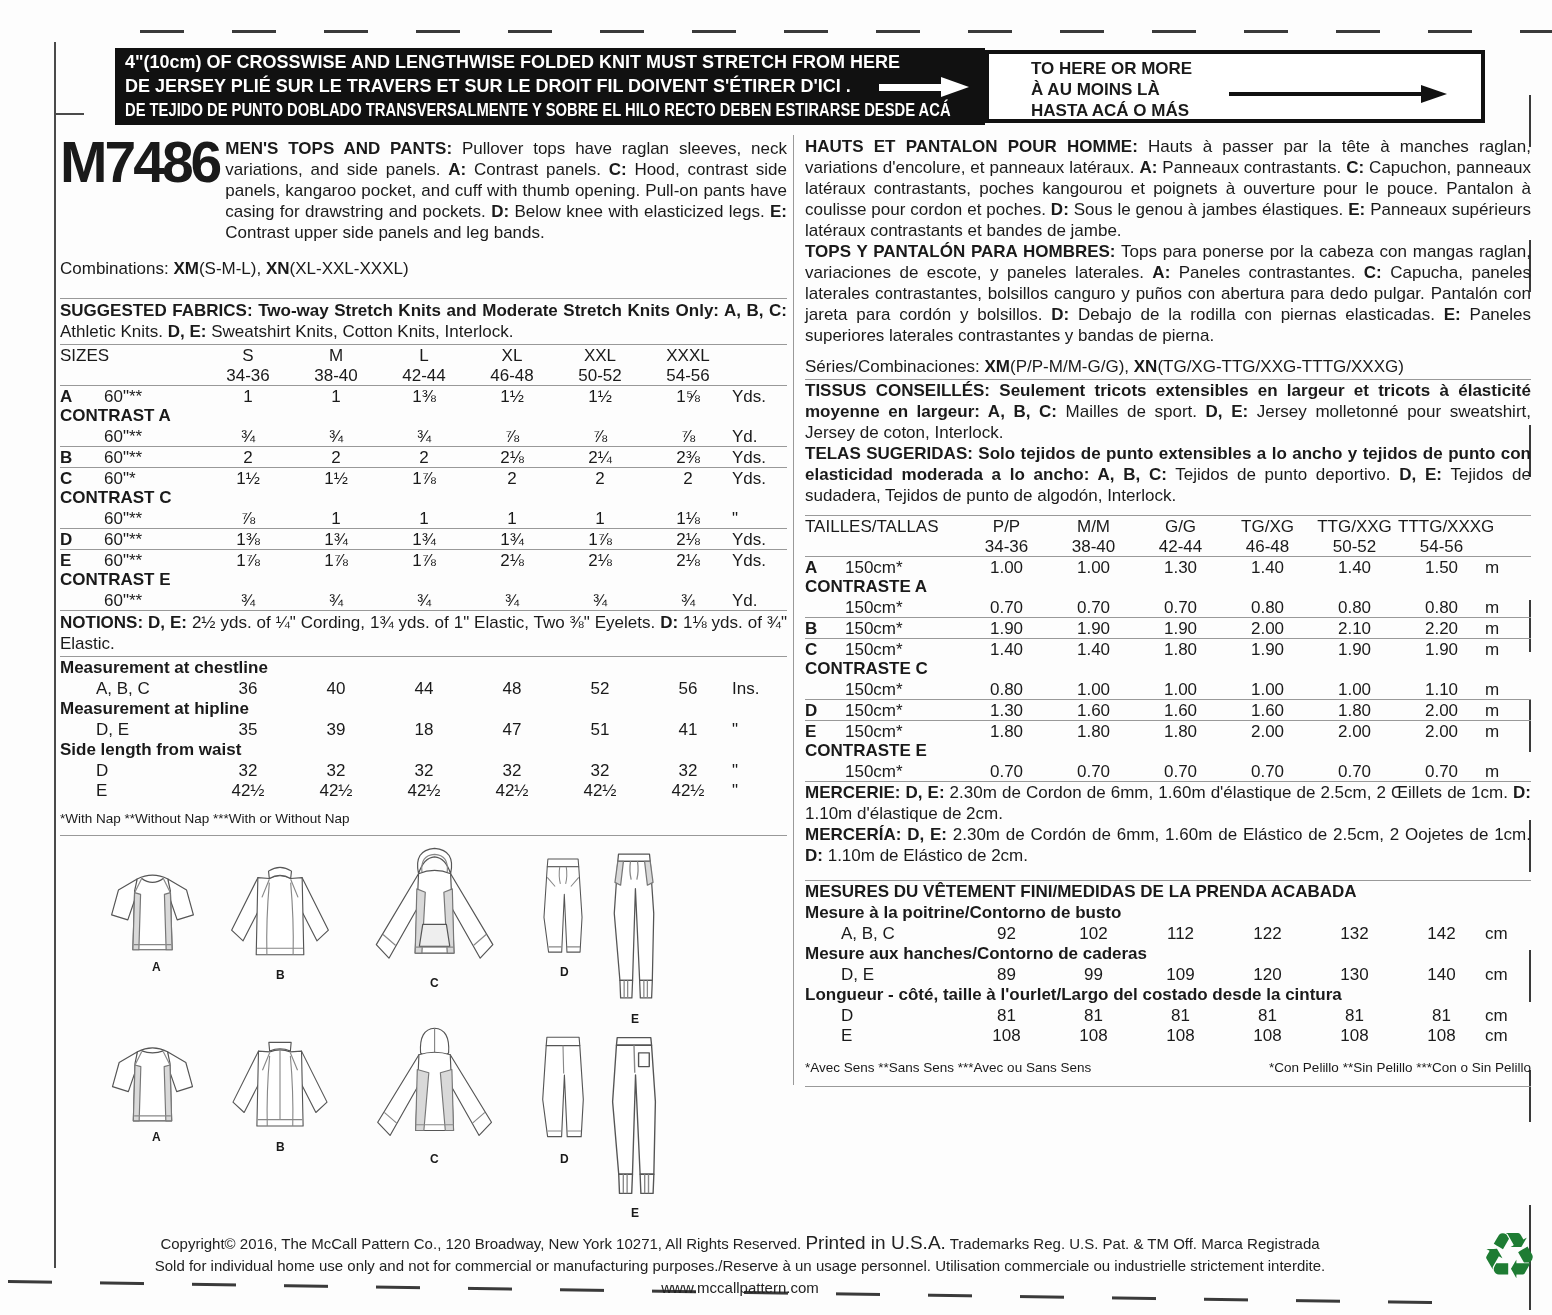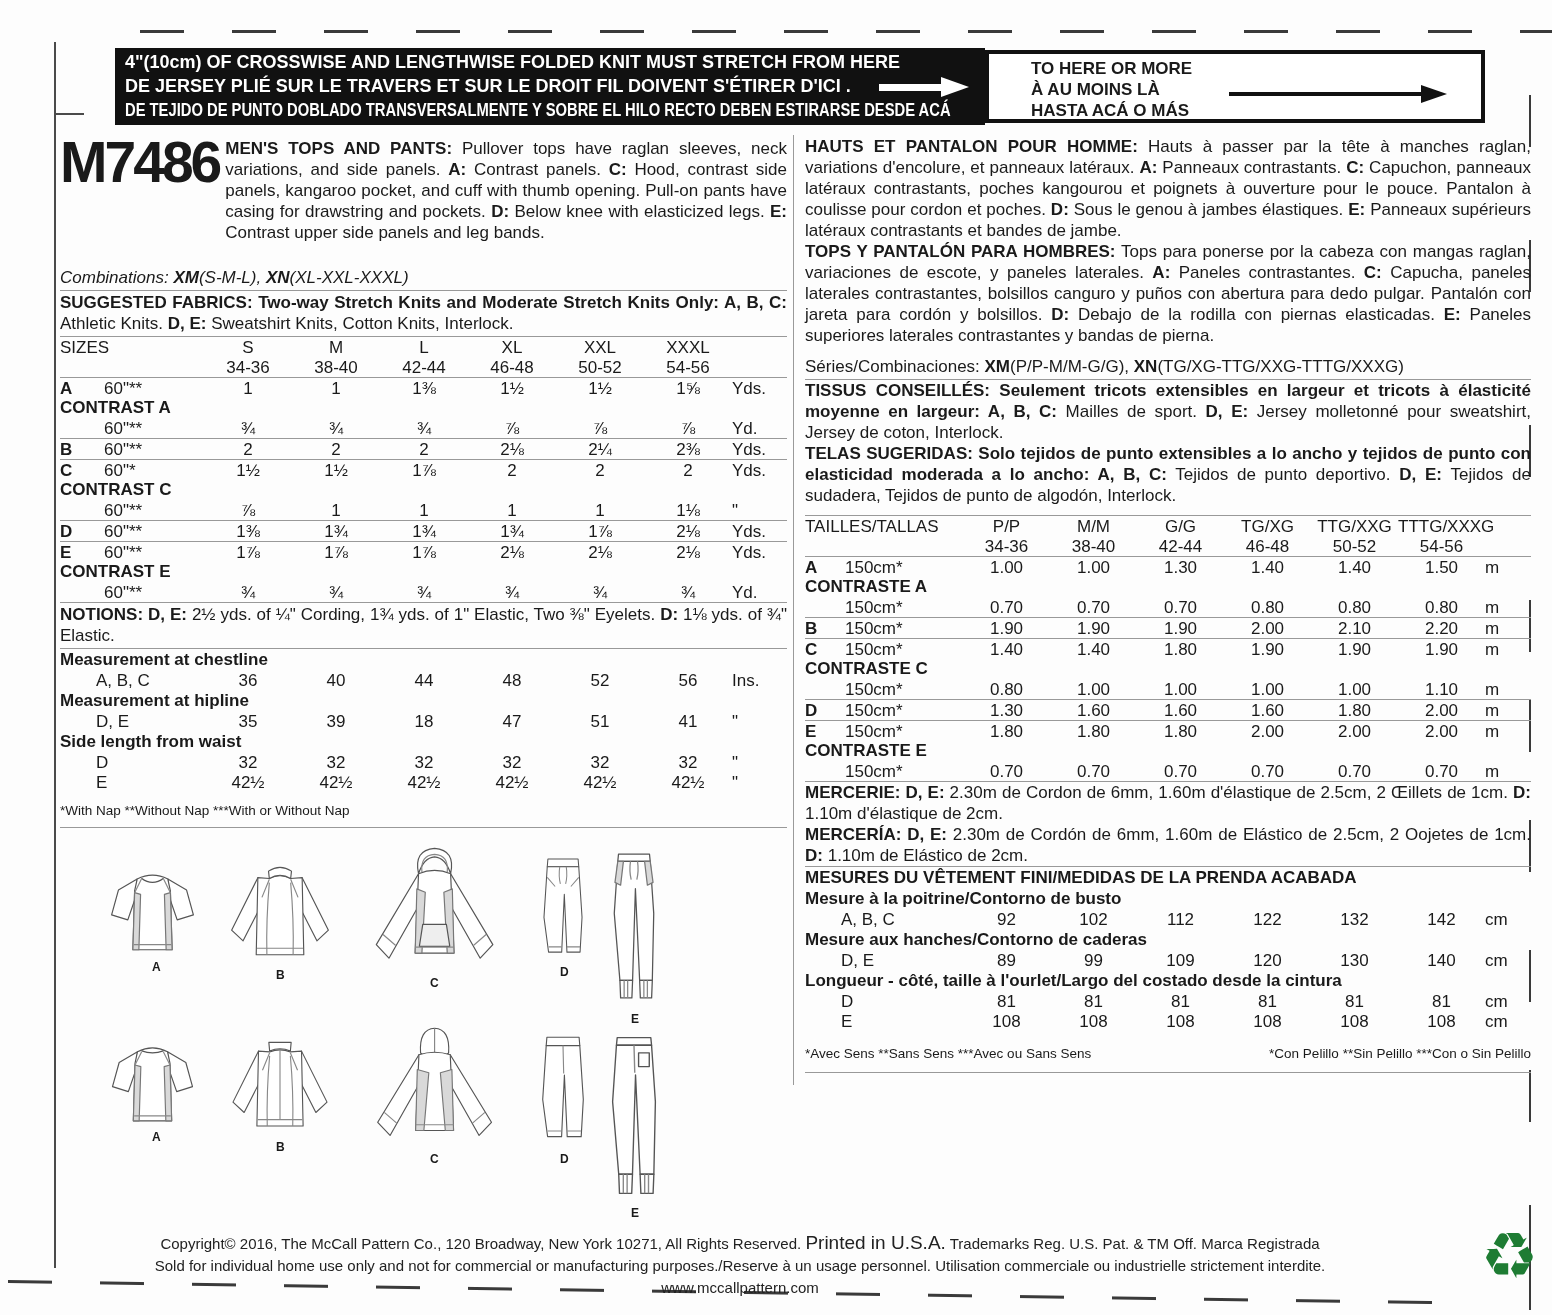--- a/index.html
+++ b/index.html
@@ -29,21 +29,21 @@
   
   .divider{position:absolute;left:793px;top:135px;width:1px;height:950px;background:#9a9a9a;}
   .col{position:absolute;font-size:17px;line-height:21px;}
   .col-left{left:60px;top:138px;width:727px;}
   .col-right{left:805px;top:136px;width:726px;}
   .jp{text-align:justify;}
   .hdr-row{display:flex;}
   .pat-no{font-size:57px;font-weight:bold;letter-spacing:-3px;line-height:48px;margin-right:6px;white-space:nowrap;}
   .desc{width:562px;}
   .rule-b{border-bottom:1.5px solid #999;}
-  .combos{margin-top:24px;padding-bottom:2px;font-style:italic;}
+  .combos{margin-top:15px;padding-bottom:19px;}
   .bold-line{font-weight:bold;}
   
   .t-row,.t-head{display:grid;grid-template-columns:44px 100px repeat(6,88px) 56px;height:20px;align-items:center;}
   .m-row{display:grid;grid-template-columns:144px repeat(6,88px) 56px;height:20px;align-items:center;}
   .rt-row{display:grid;grid-template-columns:40px 118px repeat(6,87px) 44px;height:20px;align-items:center;}
   .rm-row{display:grid;grid-template-columns:158px repeat(6,87px) 44px;height:20px;align-items:center;}
   .cell{text-align:center;white-space:nowrap;overflow:visible;}
   .t-row .cell:nth-child(1){text-align:left;font-weight:bold;}
   .t-row .cell:nth-child(2){text-align:left;}
   .t-row .cell:last-child,.rt-row .cell:last-child,.m-row .cell:last-child,.rm-row .cell:last-child{text-align:left;}
@@ -395,21 +395,21 @@
           <div class="cell">0.70</div>
           <div class="cell">0.70</div>
           <div class="cell">0.70</div>
           <div class="cell">0.70</div>
           <div class="cell">0.70</div>
           <div class="cell">m</div>
         </div>
     </div>
 
     <div class="jp"><b>MERCERIE: D, E:</b> 2.30m de Cordon de 6mm, 1.60m d'élastique de 2.5cm, 2 Œillets de 1cm. <b>D:</b> 1.10m d'élastique de 2cm.</div>
-    <div class="jp rule-b" style="padding-bottom:0;"><b>MERCERÍA: D, E:</b> 2.30m de Cordón de 6mm, 1.60m de Elástico de 2.5cm, 2 Oojetes de 1cm. <b>D:</b> 1.10m de Elástico de 2cm.</div>
+    <div class="jp rule-b" style="padding-bottom:14px;"><b>MERCERÍA: D, E:</b> 2.30m de Cordón de 6mm, 1.60m de Elástico de 2.5cm, 2 Oojetes de 1cm. <b>D:</b> 1.10m de Elástico de 2cm.</div>
     <div class="bold-line">MESURES DU VÊTEMENT FINI/MEDIDAS DE LA PRENDA ACABADA</div>
     <div class="bold-line">Mesure à la poitrine/Contorno de busto</div>
     <div class="rm-row">
         <div class="cell">A, B, C</div>
         <div class="cell">92</div>
         <div class="cell">102</div>
         <div class="cell">112</div>
         <div class="cell">122</div>
         <div class="cell">132</div>
         <div class="cell">142</div>

